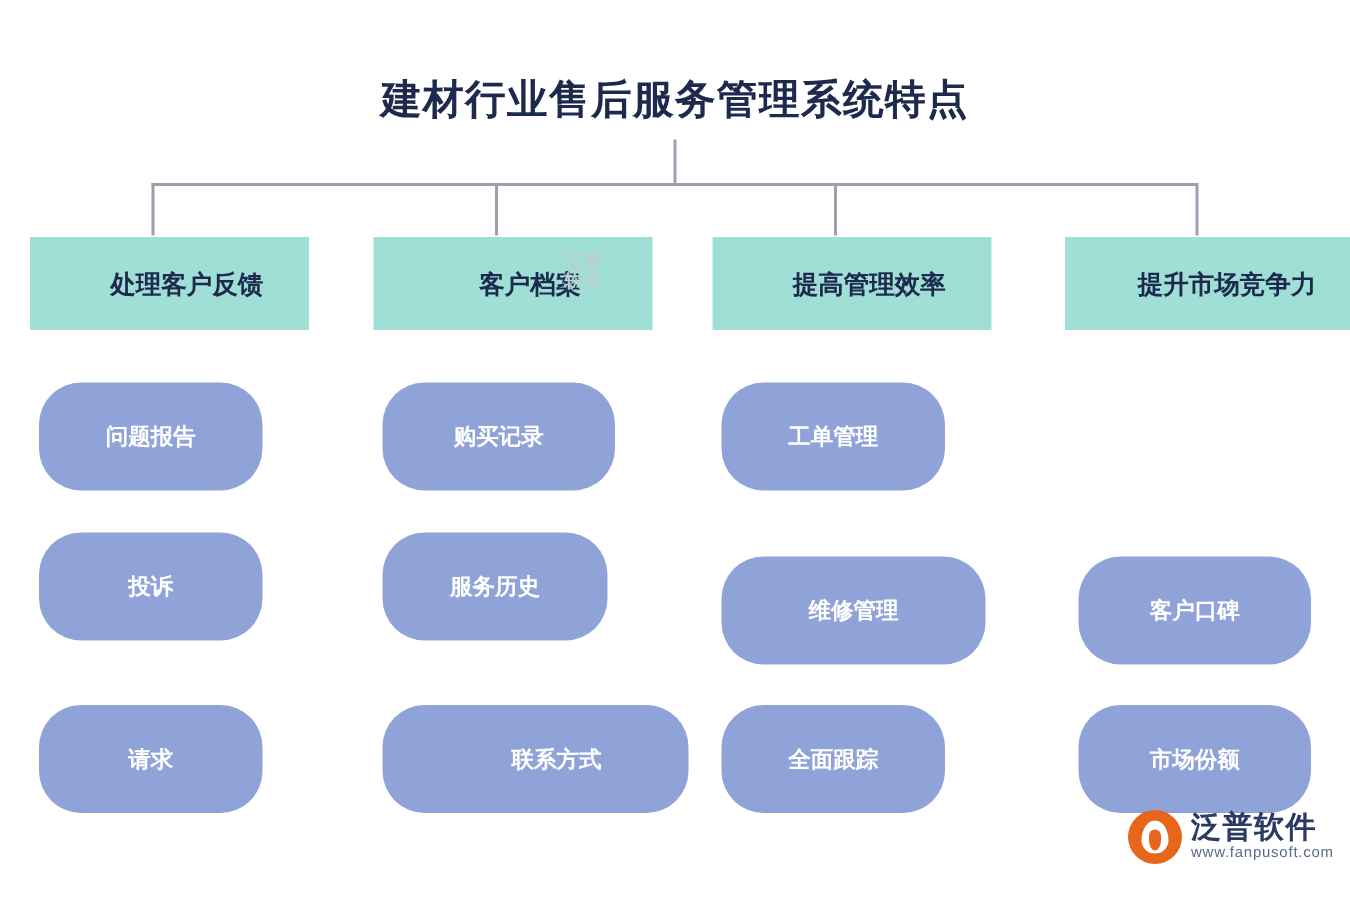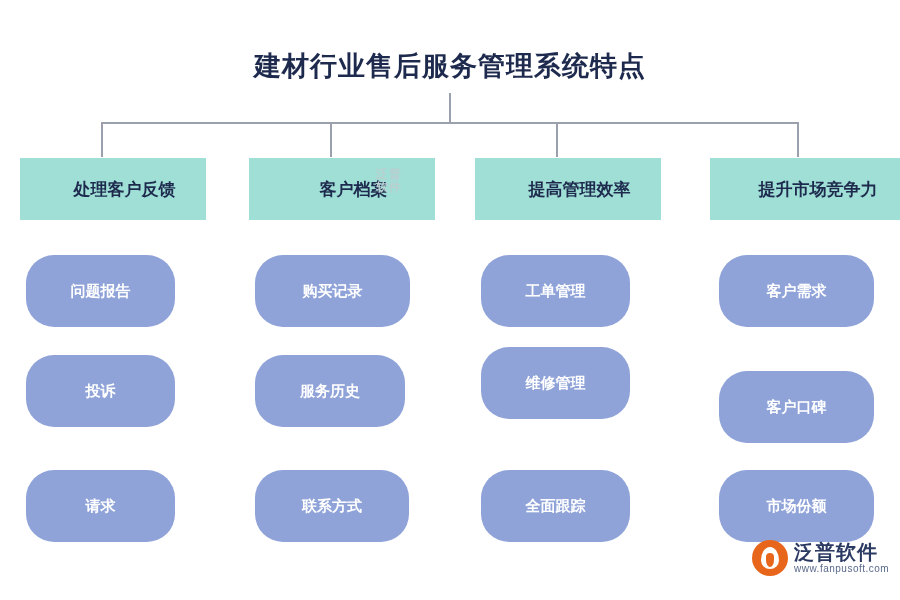--- a/index.html
+++ b/index.html
@@ -167,29 +167,28 @@
 
   <div class="hbox" style="left:20px; top:158px; width:163px;">处理客户反馈</div>
   <div class="cbox" style="left:26px; top:255px; width:149px;">问题报告</div>
   <div class="cbox" style="left:26px; top:355px; width:149px;">投诉</div>
   <div class="cbox" style="left:26px; top:470px; width:149px;">请求</div>
 
   <div class="hbox" style="left:249px; top:158px; width:163px;">客户档案</div>
   <div class="watermark">泛普软件</div>
   <div class="cbox" style="left:255px; top:255px; width:155px;">购买记录</div>
   <div class="cbox" style="left:255px; top:355px; width:150px;">服务历史</div>
-  <div class="cbox" style="left:255px; top:470px; width:154px;">联系方式</div>
+  <div class="cbox" style="left:255px; top:470px; width:176px;padding-left:28px;">联系方式</div>
 
   <div class="hbox" style="left:475px; top:158px; width:163px;">提高管理效率</div>
   <div class="cbox" style="left:481px; top:255px; width:149px;">工单管理</div>
-  <div class="cbox" style="left:481px; top:347px; width:149px;">维修管理</div>
+  <div class="cbox" style="left:481px; top:371px; width:176px;">维修管理</div>
   <div class="cbox" style="left:481px; top:470px; width:149px;">全面跟踪</div>
 
   <div class="hbox" style="left:710px; top:158px; width:170px;">提升市场竞争力</div>
-  <div class="cbox" style="left:719px; top:255px; width:155px;">客户需求</div>
   <div class="cbox" style="left:719px; top:371px; width:155px;">客户口碑</div>
   <div class="cbox" style="left:719px; top:470px; width:155px;">市场份额</div>
 
   <div class="logo">
     <div class="logo-mark"></div>
     <div class="logo-text">
       <div class="logo-cn">泛普软件</div>
       <div class="logo-en">www.fanpusoft.com</div>
     </div>
   </div>

